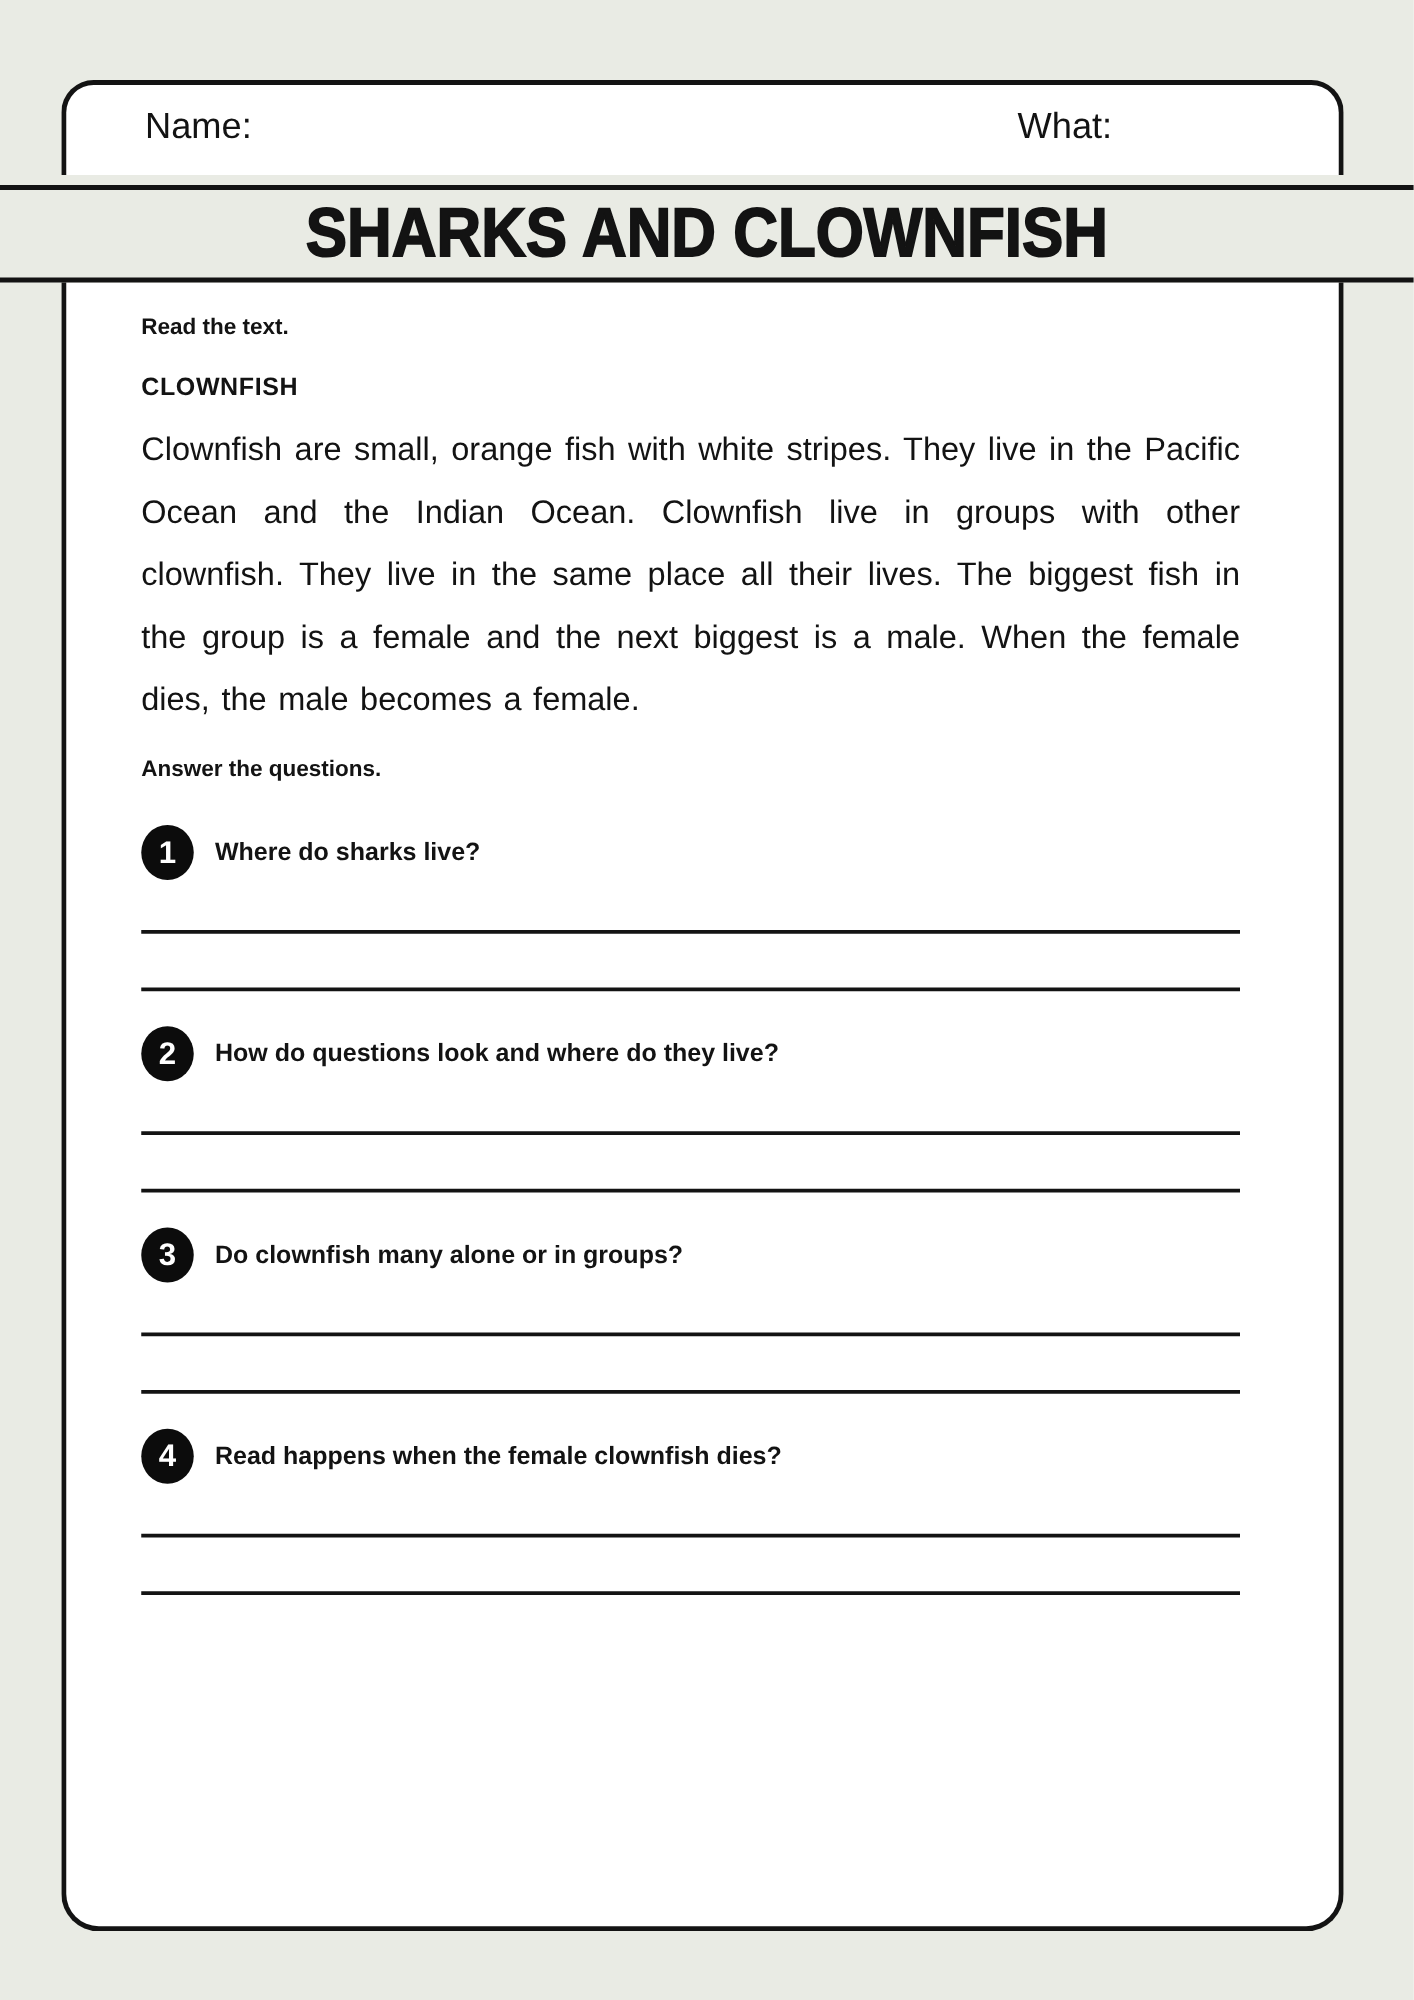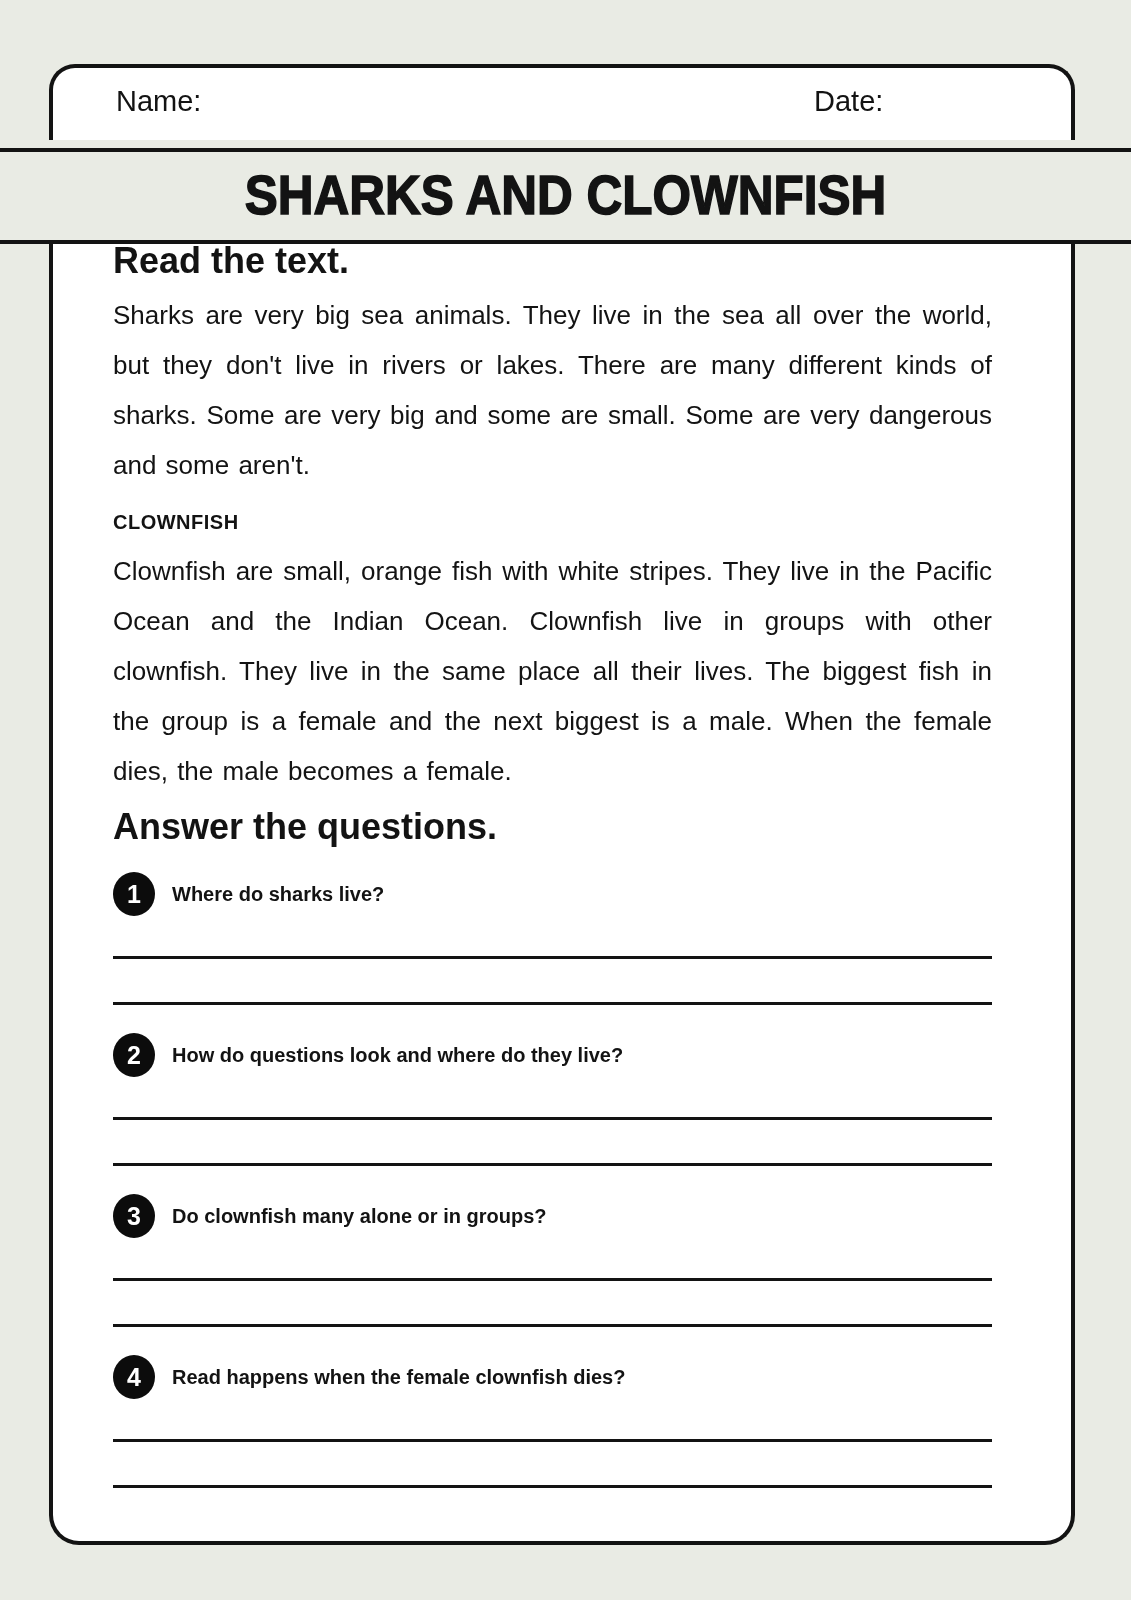--- a/index.html
+++ b/index.html
@@ -40,21 +40,21 @@
   .date-label { position: absolute; left: 761px; }
   .name-fill { flex: 1 1 auto; height: 60%; }
   .date-fill { position: absolute; left: 850px; right: 30px; height: 60%; }
 
   
   .title-band {
     position: absolute;
     left: 0;
     top: 148px;
     width: 1131px;
-    height: 96px;
+    height: 78px;
     background: var(--bg);
     border-top: 4px solid var(--ink);
     border-bottom: 4px solid var(--ink);
     display: flex;
     align-items: center;
     justify-content: center;
     z-index: 2;
   }
   .title-band h1 {
     margin: 0 0 2px 0;
@@ -74,21 +74,21 @@
     width: 1026px;
     height: 1323px;
     background: var(--paper);
     border: 4px solid var(--ink);
     border-top: none;
     border-radius: 0 0 30px 30px;
     padding: 14px 79px 0 60px;
   }
   .bold-head {
     margin: 8px 0 0 0;
-    font-size: 36px;
+    font-size: 18px;
     line-height: 34px;
     font-weight: 700;
   }
   .bold-head.answer-head { margin-top: 14px; }
   h2.section-head {
     margin: 20px 0 0 0;
     font-size: 20px;
     line-height: 24px;
     font-weight: 700;
     letter-spacing: 0.5px;
@@ -130,33 +130,32 @@
     margin-top: 40px;
   }
   .ans-line + .ans-line { margin-top: 43px; }
 </style>
 </head>
 <body>
 
 <div class="namedate-box">
   <span class="nd-label">Name:</span>
   <span class="name-fill"></span>
-  <span class="nd-label date-label">Date:</span>
+  <span class="nd-label date-label">What:</span>
   <span class="date-fill"></span>
 </div>
 
 <div class="title-band">
   <h1>SHARKS AND CLOWNFISH</h1>
 </div>
 
 <div class="main-box">
 
   <p class="bold-head">Read the text.</p>
 
-  <p class="para">Sharks are very big sea animals. They live in the sea all over the world, but they don't live in rivers or lakes. There are many different kinds of sharks. Some are very big and some are small. Some are very dangerous and some aren't.</p>
 
   <h2 class="section-head">CLOWNFISH</h2>
   <p class="para">Clownfish are small, orange fish with white stripes. They live in the Pacific Ocean and the Indian Ocean. Clownfish live in groups with other clownfish. They live in the same place all their lives. The biggest fish in the group is a female and the next biggest is a male. When the female dies, the male becomes a female.</p>
 
   <p class="bold-head answer-head">Answer the questions.</p>
 
   <div class="q">
     <div class="q-row">
       <span class="q-num">1</span>
       <span class="q-text">Where do sharks live?</span>

